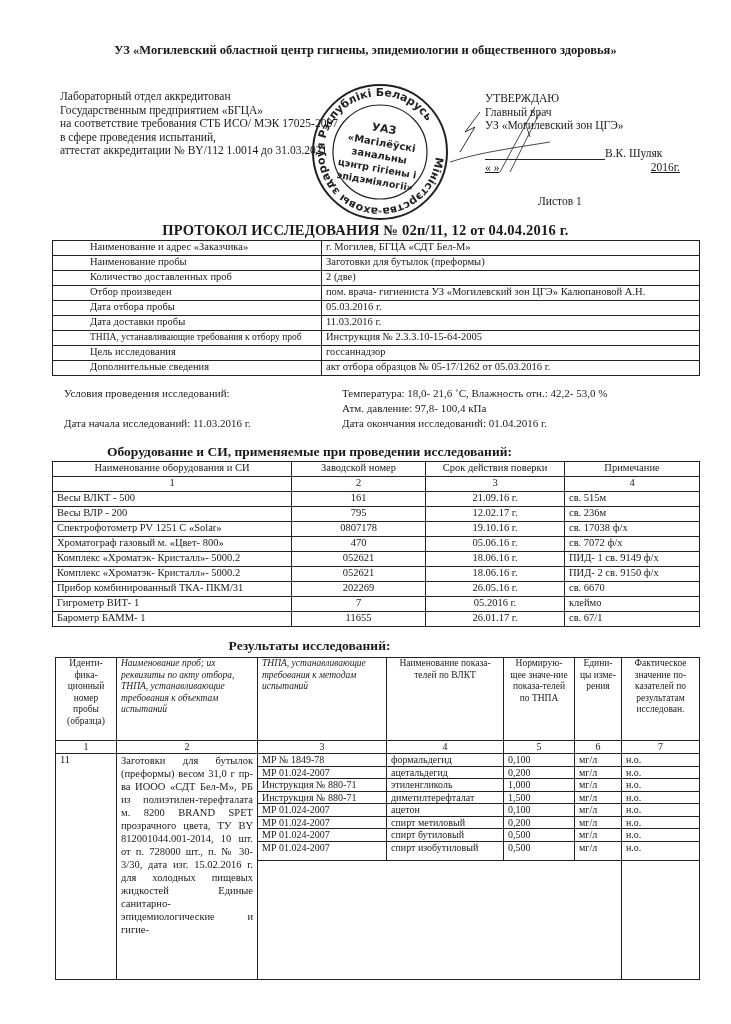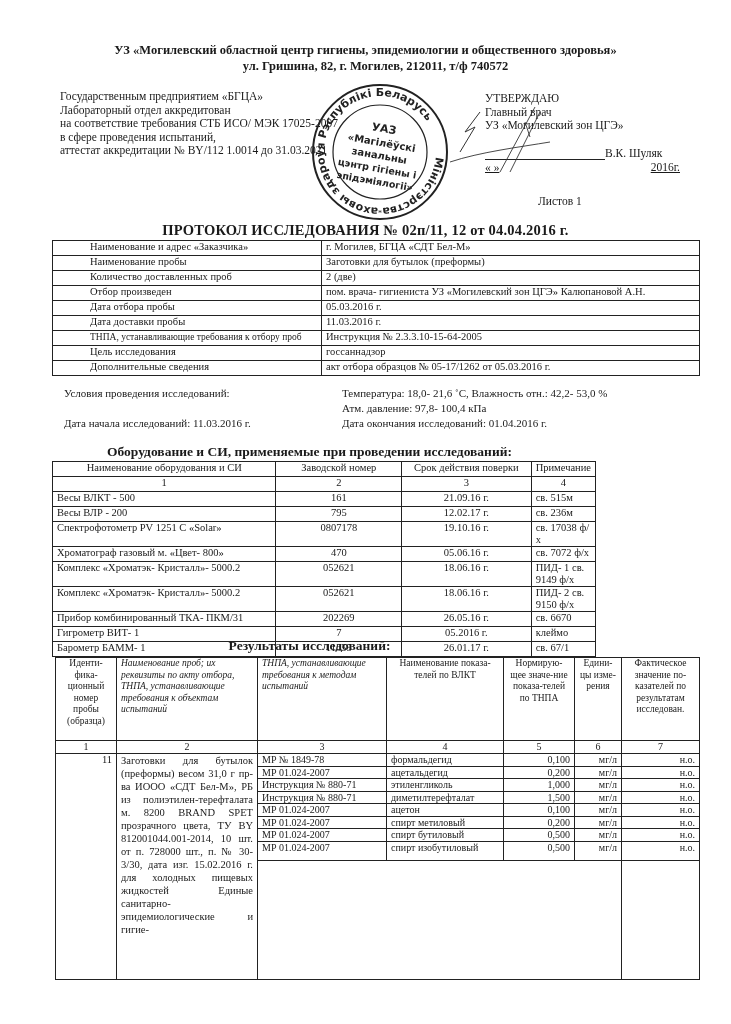--- a/index.html
+++ b/index.html
@@ -15,42 +15,41 @@
   .sheets { left: 538px; top: 195px; font-size: 11.5px; }
   .stamp { left: 310px; top: 82px; width: 140px; height: 140px; }
   .title { left: 0; width: 731px; top: 222px; text-align: center; font-weight: bold; font-size: 14.5px; letter-spacing: 0.2px; }
   table { border-collapse: collapse; font-size: 10.5px; }
   td { border: 1px solid #222; padding: 0 4px; vertical-align: top; line-height: 12px; }
   .info { left: 52px; top: 240px; width: 648px; }
   .info td { height: 14px; }
   .info td.l { width: 227px; padding-left: 37px; }
   .cond { font-size: 11px; line-height: 14px; }
   .h2 { left: 0; width: 619px; text-align: center; font-weight: bold; font-size: 13.5px; }
-  .equip { left: 52px; top: 461px; width: 544px; }
+  .equip { left: 52px; top: 461px; width: 648px; }
   .equip td { height: 14px; }
   .equip td.c { text-align: center; }
   .res { left: 55px; top: 657px; width: 645px; font-size: 10px; }
   .res td { line-height: 11.5px; }
   .res .hdr td { text-align: center; font-size: 9.5px; }
   .res .hdr td.lft { text-align: left; font-style: italic; }
   .res .num td { text-align: center; height: 12px; }
-  .res td.c { text-align: right; }
+  .res td.c { text-align: left; }
   .res .desc { text-align: justify; font-size: 10.5px; line-height: 13px; }
 </style>
 </head>
 <body>
 
 <div class="abs org">
   <div>УЗ «Могилевский областной центр гигиены, эпидемиологии и общественного здоровья»</div>
-  <div>ул. Гришина, 82, г. Могилев, 212011, т/ф 740572</div>
 </div>
 
 <div class="abs accr">
+  <div>Лабораторный отдел аккредитован</div>
   <div>Государственным предприятием «БГЦА»</div>
-  <div>Лабораторный отдел аккредитован</div>
   <div>на соответствие требования СТБ ИСО/ МЭК 17025-2007</div>
   <div>в сфере проведения испытаний,</div>
   <div>аттестат аккредитации № BY/112 1.0014 до 31.03.2021</div>
 </div>
 
 <svg class="abs stamp" viewBox="0 0 140 140">
   <defs>
     <path id="ring" d="M70,70 m-56,0 a56,56 0 1,1 112,0 a56,56 0 1,1 -112,0"></path>
   </defs>
   <circle cx="70" cy="70" r="67" fill="none" stroke="#222" stroke-width="2"></circle>

